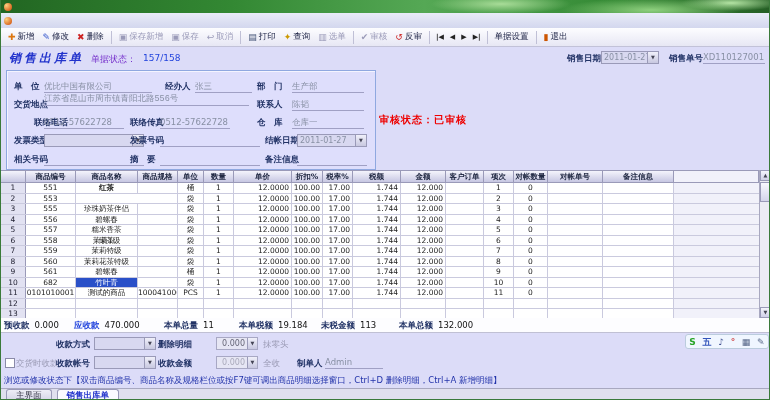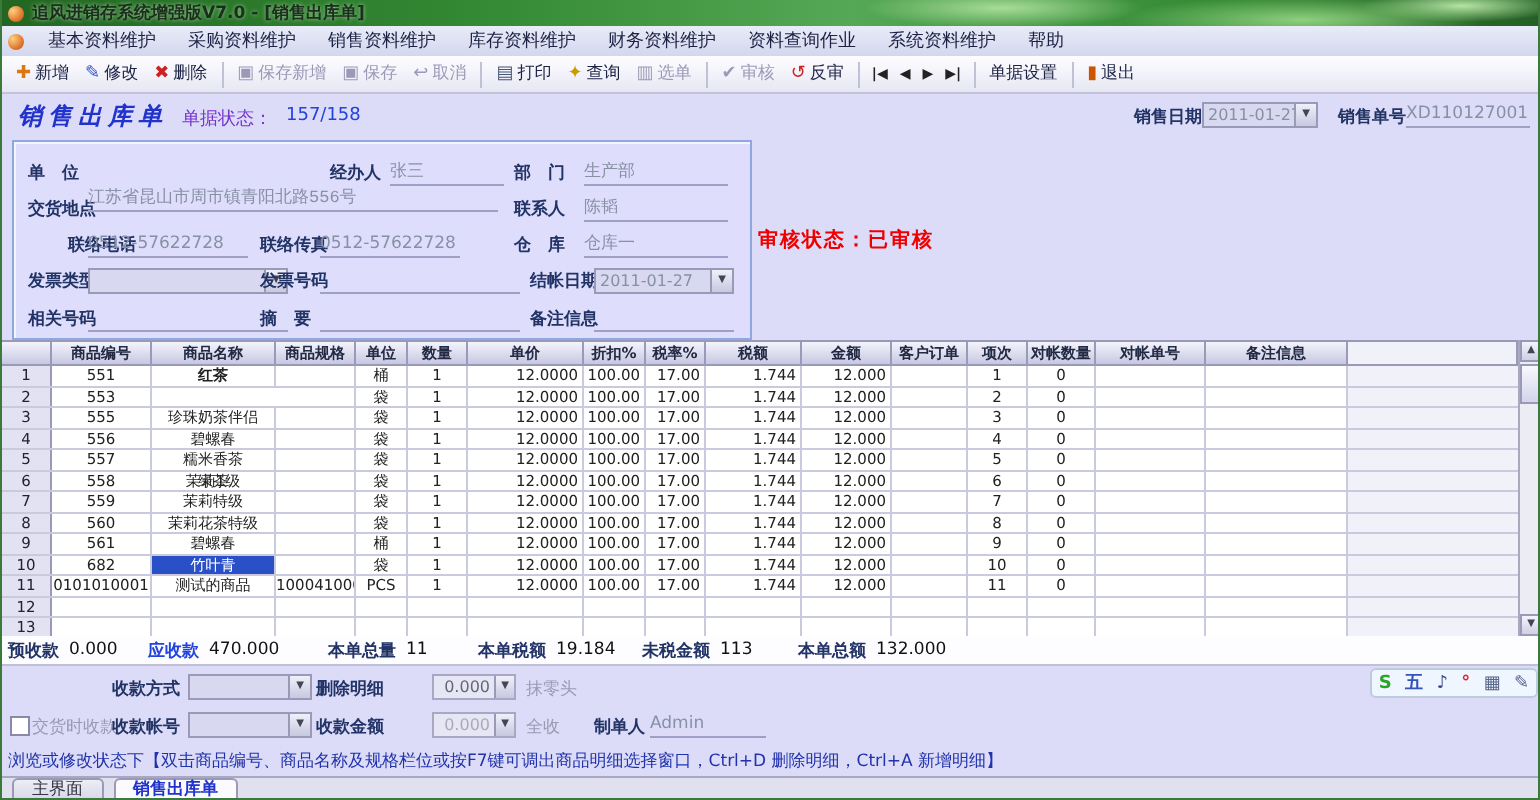--- a/index.html
+++ b/index.html
@@ -94,35 +94,24 @@
   .ime{font-size:9px;font-weight:bold;line-height:12px;}
   #win::after{content:"";position:absolute;left:0;bottom:0;width:770px;height:1px;background:#3a7a3a;}
 </style>
 </head>
 <body>
 
 <div id="win">
 
   <div id="titlebar" class="abs">
     <span class="app-ball"></span>
-    <span id="title-text">追风进销存系统增强版V7.0 - [销售出库单]</span>
   </div>
 
   <div id="menubar" class="abs">
     <span class="app-ball"></span>
-    <span style="display:flex;">
-        <span class="menu-item">基本资料维护</span>
-        <span class="menu-item">采购资料维护</span>
-        <span class="menu-item">销售资料维护</span>
-        <span class="menu-item">库存资料维护</span>
-        <span class="menu-item">财务资料维护</span>
-        <span class="menu-item">资料查询作业</span>
-        <span class="menu-item">系统资料维护</span>
-        <span class="menu-item">帮助</span>
-      </span>
   </div>
 
   <div id="toolbar" class="abs">
       <div class="tbtn">
         <span class="ticon" style="color: rgb(221, 119, 17);">✚</span>
         <span class="tlabel">新增</span>
       </div>
       <div class="tbtn">
         <span class="ticon" style="color: rgb(51, 85, 204);">✎</span>
         <span class="tlabel">修改</span>
@@ -197,20 +186,21 @@
   <div id="sale-date-label" class="abs hlabel">销售日期</div>
   <div id="sale-date-combo" class="abs combo">
     <span class="cval">2011-01-27</span>
     <span class="dd">▼</span>
   </div>
   <div id="sale-no-label" class="abs hlabel">销售单号</div>
   <div id="sale-no-value" class="abs uval">XD110127001</div>
 
   <div id="panel" class="abs">
     <span class="flabel" style="left:7px;top:10px;">单　位</span>
+    <span class="fval" style="left:37px;top:9px;width:108px;">优比中国有限公司</span>
     <span class="flabel" style="left:158px;top:10px;">经办人</span>
     <span class="fval" style="left:188px;top:9px;width:57px;">张三</span>
     <span class="flabel" style="left:250px;top:10px;">部　门</span>
     <span class="fval" style="left:285px;top:9px;width:72px;">生产部</span>
 
     <span class="flabel" style="left:7px;top:28px;">交货地点</span>
     <span class="fval" style="left:37px;top:22px;width:205px;font-family:Liberation Mono, monospace;">江苏省昆山市周市镇青阳北路556号</span>
     <span class="flabel" style="left:250px;top:28px;">联系人</span>
     <span class="fval" style="left:285px;top:27px;width:72px;">陈韬</span>
 

